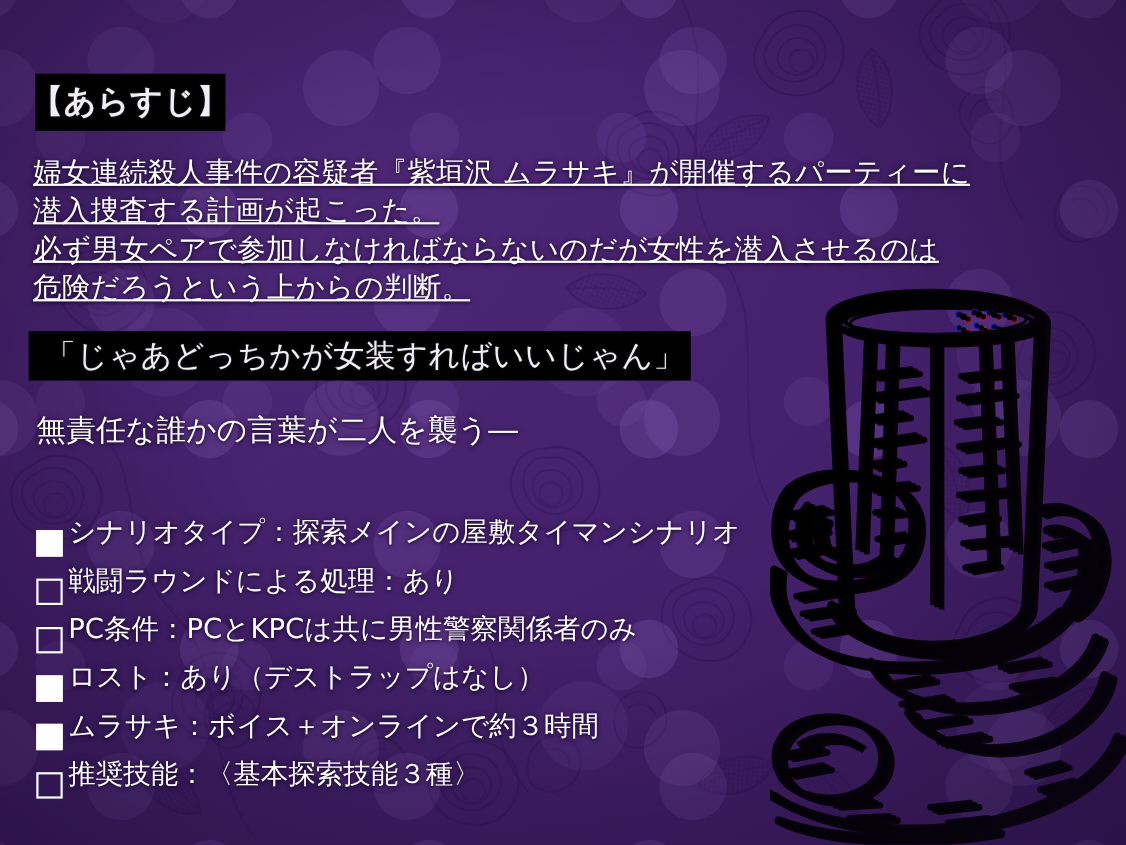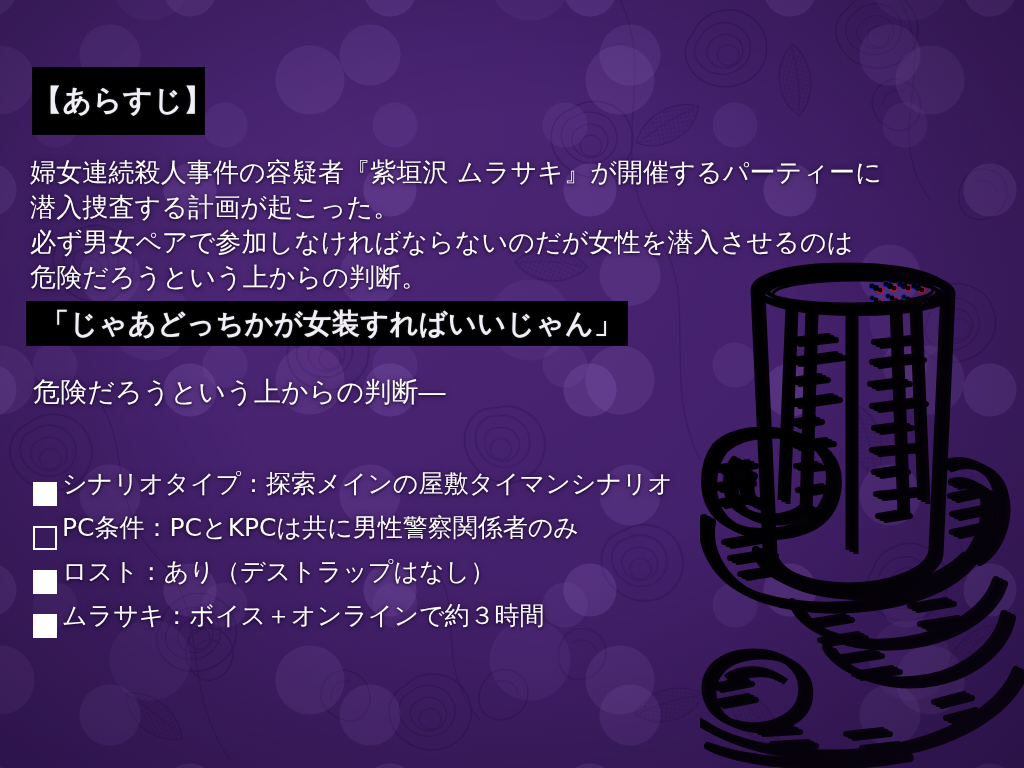--- a/index.html
+++ b/index.html
@@ -82,47 +82,48 @@
   .label-box .txt {
     white-space: nowrap;
     letter-spacing: .02em;
     text-shadow: 0 0 2px rgba(255,255,255,.25);
   }
 
   #heading-arasuji {
     left: 33px;
     top: 68px;
     width: 171px;
-    height: 66px;
-    justify-content: flex-start;
+    height: 50px;
+    justify-content: center;
   }
   #heading-arasuji .txt { font-size: 29px; font-weight: 700; }
 
   #quote-box {
     left: 27px;
     top: 302px;
     width: 586px;
     height: 43px;
     padding-left: 14px;
   }
-  #quote-box .txt { font-size: 28px; font-weight: 700; }
+  #quote-box .txt { font-size: 28px; font-weight: 400; }
 
   .body-text {
     position: absolute;
     color: #ffffff;
     font-size: 26px;
     line-height: 35px;
     white-space: pre-line;
     text-shadow: 0 1px 3px rgba(25,5,45,.85), 0 0 6px rgba(25,5,45,.6);
     letter-spacing: .005em;
   }
   #synopsis-paragraph {
     left: 30px;
-    top: 155px;
+    top: 140px;
     width: 960px;
+    text-decoration: underline;
   }
   #tagline {
     left: 33px;
     top: 374px;
     font-size: 27px;
   }
 
   .spec-list {
     position: absolute;
     left: 33px;
@@ -356,35 +357,43 @@
 
     <div class="body-text" id="synopsis-paragraph">婦女連続殺人事件の容疑者『紫垣沢 ムラサキ』が開催するパーティーに
 潜入捜査する計画が起こった。
 必ず男女ペアで参加しなければならないのだが女性を潜入させるのは
 危険だろうという上からの判断。</div>
 
     <div class="label-box" id="quote-box">
       <span class="txt">「じゃあどっちかが女装すればいいじゃん」</span>
     </div>
 
-    <div class="body-text" id="tagline">危険だろうという上からの判断―</div>
+    <div class="body-text" id="tagline">無責任な誰かの言葉が二人を襲う―</div>
 
     <ul class="spec-list" id="spec-list">
       <li>
         <span class="marker filled"></span>
         <span>シナリオタイプ：探索メインの屋敷タイマンシナリオ</span>
       </li>
       <li>
         <span class="marker hollow"></span>
+        <span>戦闘ラウンドによる処理：あり</span>
+      </li>
+      <li>
+        <span class="marker hollow"></span>
         <span>PC条件：PCとKPCは共に男性警察関係者のみ</span>
       </li>
       <li>
         <span class="marker filled"></span>
         <span>ロスト：あり（デストラップはなし）</span>
       </li>
       <li>
         <span class="marker filled"></span>
         <span>ムラサキ：ボイス＋オンラインで約３時間</span>
       </li>
+      <li>
+        <span class="marker hollow"></span>
+        <span>推奨技能：〈基本探索技能３種〉</span>
+      </li>
     </ul>
 
   </div>
 </div>
 
 </body></html>

